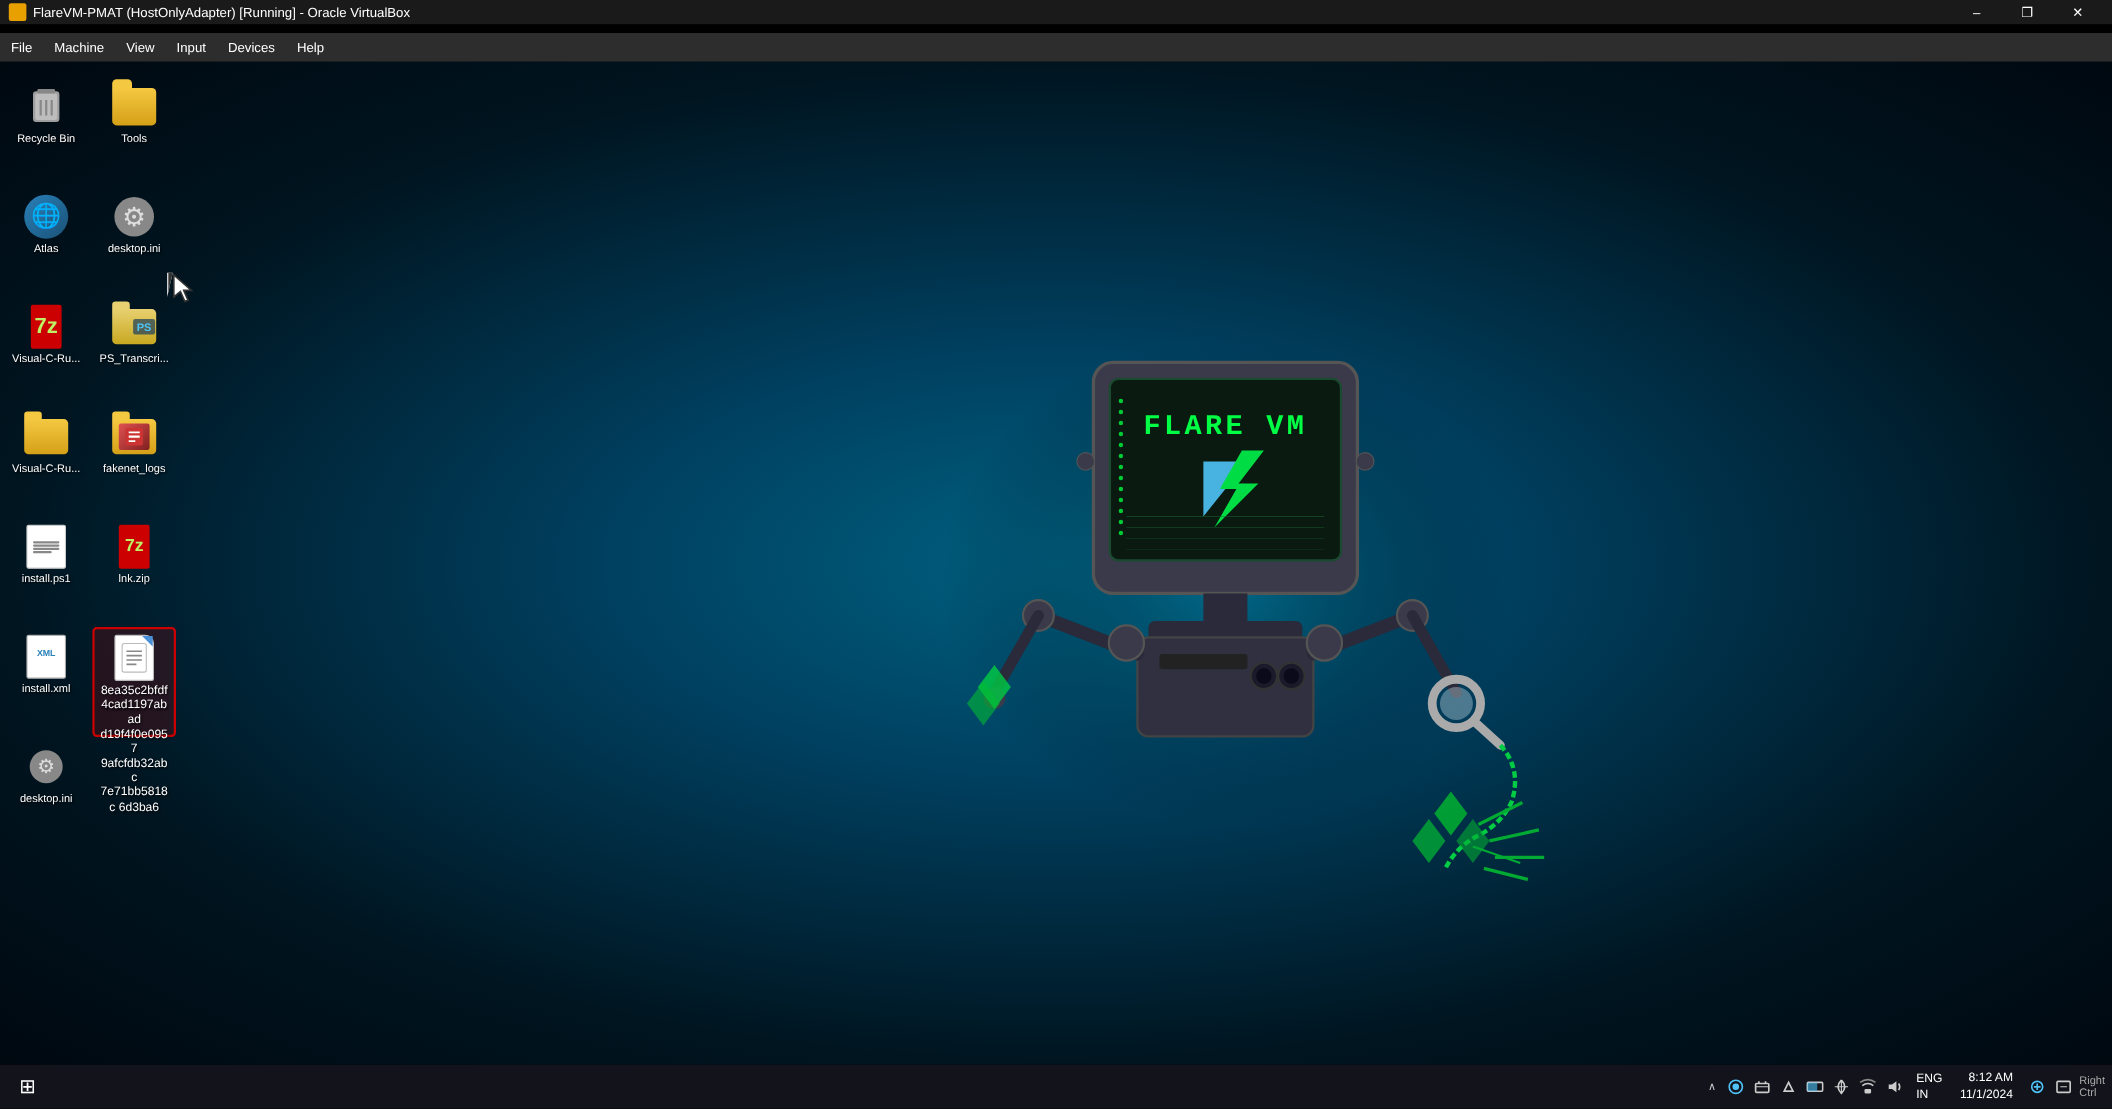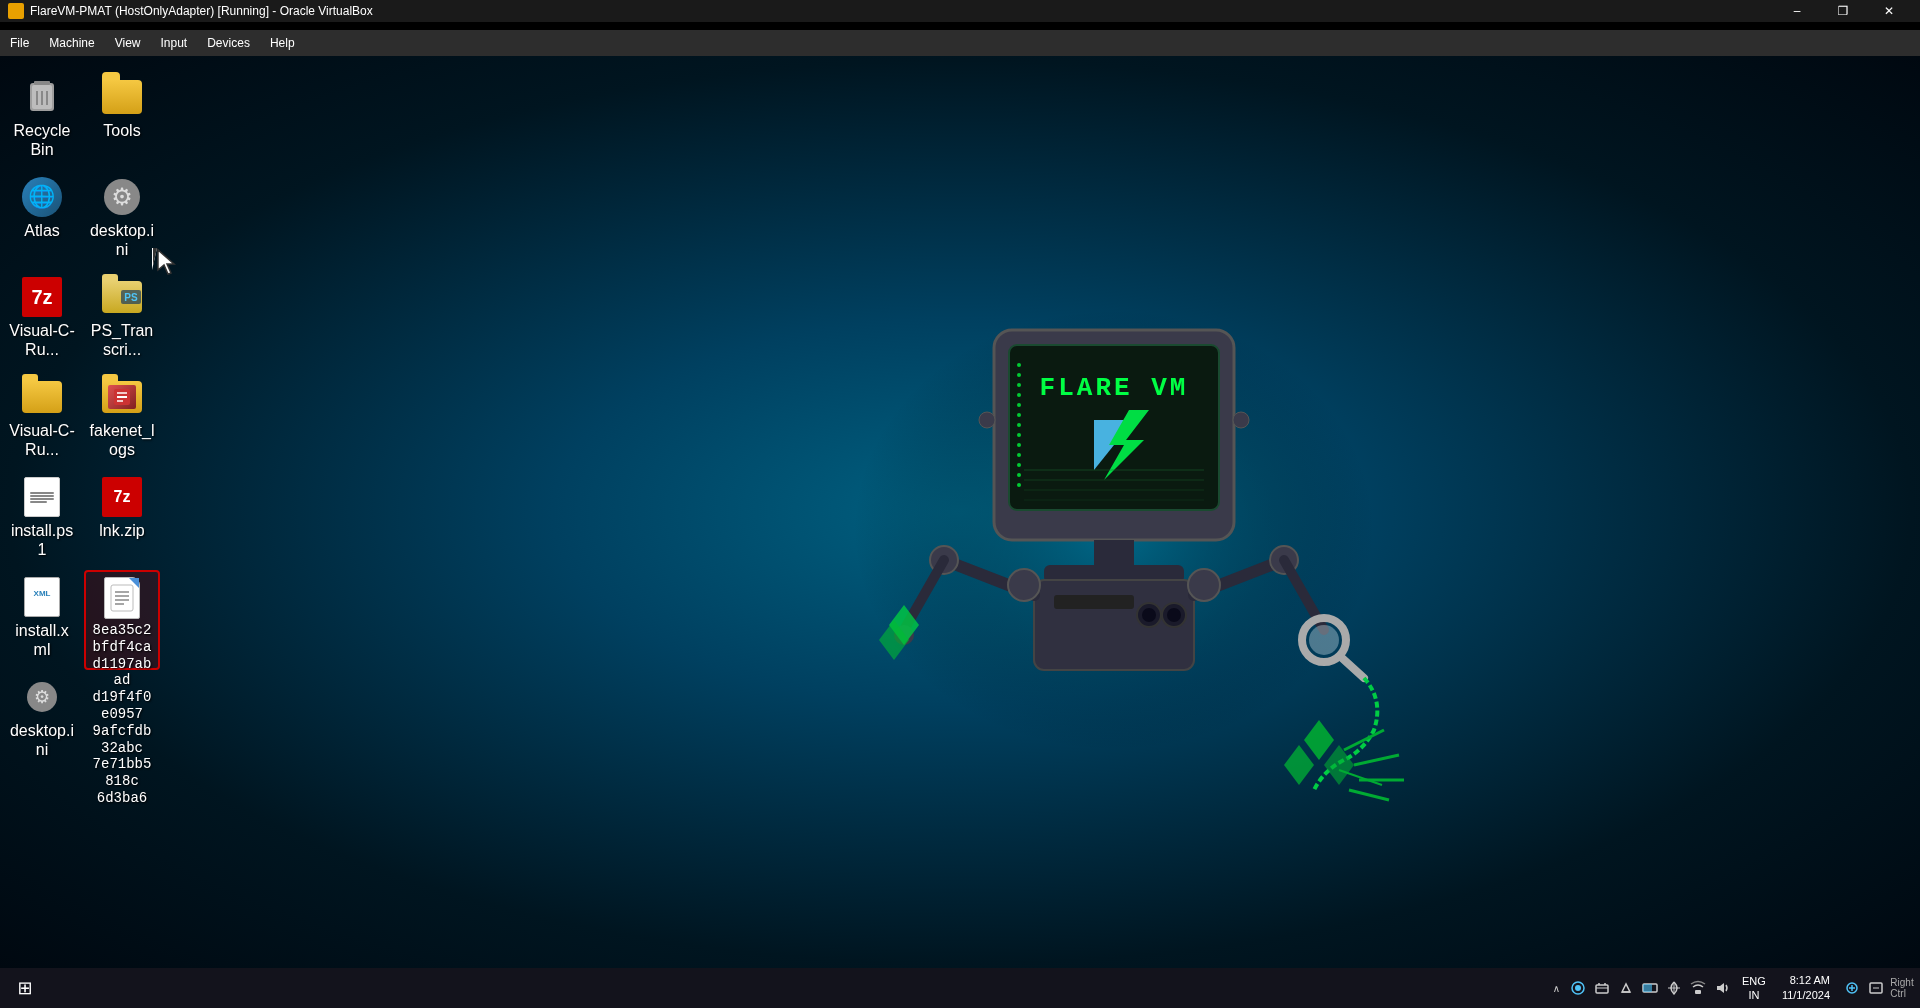--- a/index.html
+++ b/index.html
@@ -112,21 +112,21 @@
     }
 
     .icon-img {
       width: 40px; height: 40px;
       display: flex; align-items: center; justify-content: center;
       font-size: 28px;
       margin-bottom: 4px;
     }
     .icon-label {
       color: #fff;
-      font-size: 16px;
+      font-size: 10px;
       text-align: center;
       text-shadow: 1px 1px 2px #000;
       word-break: break-word;
       line-height: 1.2;
       max-width: 72px;
     }
     .folder-yellow {
       width: 40px; height: 34px;
       background: linear-gradient(180deg, #f5c842 0%, #d4a017 100%);
       border-radius: 0 4px 4px 4px;
@@ -165,25 +165,25 @@
       content: '';
       position: absolute;
       top: -7px; left: 0;
       width: 16px; height: 7px;
       background: #e8d070;
       border-radius: 3px 3px 0 0;
     }
 
     .sevenz-icon {
       background: #cc0000;
-      color: #ffffff;
+      color: #bef264;
       font-weight: bold;
       font-size: 20px;
       font-family: Arial, sans-serif;
-      width: 40px; height: 40px;
+      width: 28px; height: 40px;
       display: flex; align-items: center; justify-content: center;
       border-radius: 2px;
     }
 
     .txt-icon {
       background: #fff;
       border: 1px solid #ccc;
       width: 36px; height: 40px;
       border-radius: 2px;
       display: flex; flex-direction: column; align-items: center; justify-content: center;
@@ -296,21 +296,21 @@
       color: #fff;
       font-size: 11px;
       line-height: 1.4;
       padding: 0 6px;
       cursor: pointer;
     }
 
     .lang-area {
       color: #fff;
       font-size: 11px;
-      text-align: center;
+      text-align: left;
       padding: 0 4px;
       line-height: 1.3;
       cursor: pointer;
     }
 
     .chevron-btn {
       color: #ccc;
       font-size: 10px;
       cursor: pointer;
       padding: 0 2px;
@@ -593,21 +593,21 @@
           <div class="selected-file-icon">
             <svg width="24" height="28" viewBox="0 0 24 28" xmlns="http://www.w3.org/2000/svg">
               <rect x="1" y="1" width="22" height="26" rx="2" fill="#fff" stroke="#bbb"></rect>
               <line x1="5" y1="8" x2="19" y2="8" stroke="#888" stroke-width="1.5"></line>
               <line x1="5" y1="12" x2="19" y2="12" stroke="#888" stroke-width="1.5"></line>
               <line x1="5" y1="16" x2="19" y2="16" stroke="#888" stroke-width="1.5"></line>
               <line x1="5" y1="20" x2="14" y2="20" stroke="#888" stroke-width="1.5"></line>
             </svg>
           </div>
         </div>
-        <span class="icon-label" style="font-size:14px;font-family:Liberation Mono, monospace;">8ea35c2bfdf4cad1197abad d19f4f0e0957 9afcfdb32abc 7e71bb5818c 6d3ba6</span>
+        <span class="icon-label" style="font-size:11px;">8ea35c2bfdf4cad1197abad d19f4f0e0957 9afcfdb32abc 7e71bb5818c 6d3ba6</span>
       </div>
 
       <div class="desktop-icon">
         <div class="icon-img">
           <div class="gear-icon-img" style="width:30px;height:30px;font-size:18px;">⚙</div>
         </div>
         <span class="icon-label">desktop.ini</span>
       </div>
 
     </div>

